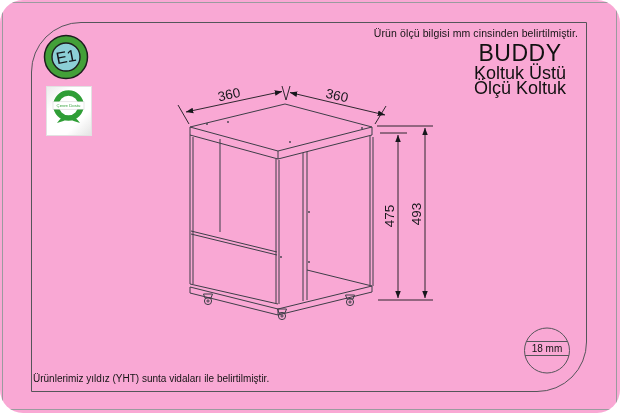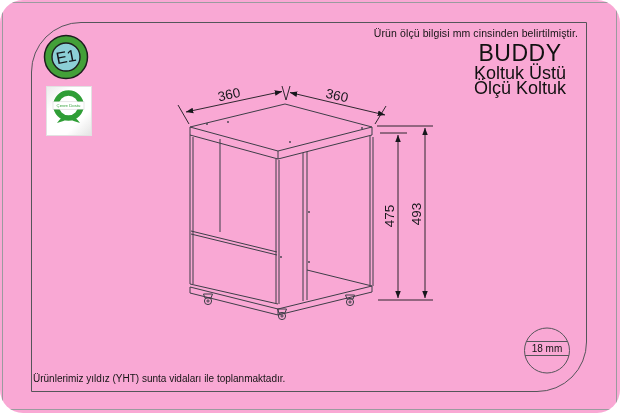--- a/index.html
+++ b/index.html
@@ -143,15 +143,15 @@
     </g>
 
     <g>
       <circle cx="547" cy="350.5" r="22.5" fill="none" stroke="#55555a" stroke-width="1"></circle>
       <line x1="526.4" y1="341.5" x2="567.6" y2="341.5" stroke="#55555a" stroke-width="1"></line>
       <line x1="525.1" y1="355.5" x2="568.9" y2="355.5" stroke="#55555a" stroke-width="1"></line>
       <text x="547" y="352" text-anchor="middle" font-size="10" fill="#141414">18 mm</text>
     </g>
   </svg>
 
-  <div class="bottom-note">Ürünlerimiz yıldız (YHT) sunta vidaları ile toplanmaktadır.</div>
+  <div class="bottom-note">Ürünlerimiz yıldız (YHT) sunta vidaları ile belirtilmiştir.</div>
 
 </div>
 
 </body></html>

